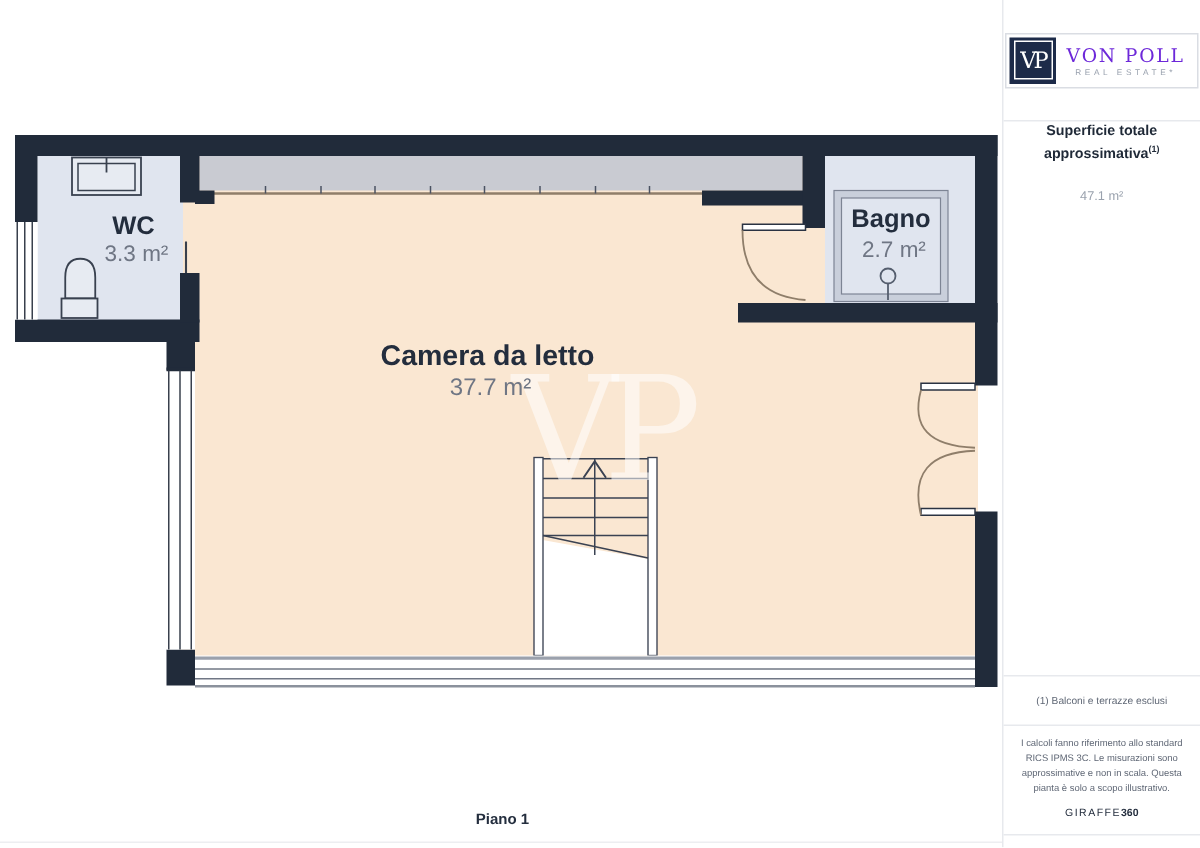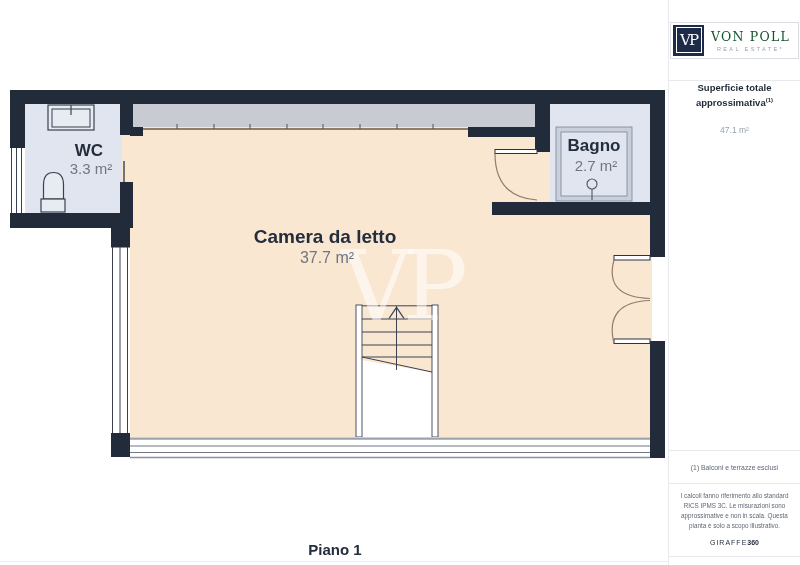--- a/index.html
+++ b/index.html
@@ -6,37 +6,37 @@
   .page{position:relative;width:800px;height:565px;background:#fff;overflow:hidden;
         font-family:"Liberation Sans",sans-serif;}
   svg text{font-family:"Liberation Sans",sans-serif;}
   .room-name{font-weight:bold;font-size:17px;fill:#232d3d;}
   .room-name.lg{font-size:19px;}
   .room-area{font-size:15px;fill:#6f7684;}
   .room-area.lg{font-size:16px;}
   .wm{font-family:"DejaVu Serif","Liberation Serif",serif;font-size:97px;
       fill:rgba(255,255,255,0.55);letter-spacing:-9px;}
   .floor-label{position:absolute;left:0;top:541px;width:670px;text-align:center;
-      font-size:15px;font-weight:bold;color:#242e3e;}
+      font-size:10px;font-weight:bold;color:#242e3e;}
   .page-bottom-line{position:absolute;left:0;top:561px;width:800px;border-top:1px solid #edeef1;}
 
   .sidebar{position:absolute;left:668px;top:0;width:131px;height:565px;
       border-left:1px solid #e7e9ed;background:#fff;}
   .cell{border-bottom:1px solid #e7e9ed;box-sizing:border-box;}
   .logo-cell{height:81px;display:flex;align-items:center;justify-content:center;}
   .logo-box{border:1px solid #dadde3;background:#fff;display:flex;align-items:center;
       padding:2px;height:37px;box-sizing:border-box;}
   .vp-square{position:relative;width:31px;height:31px;background:#1d2b49;
       display:flex;align-items:center;justify-content:center;flex:0 0 auto;}
   .vp-square::after{content:"";position:absolute;inset:2.5px;border:1px solid #ffffff;}
   .vp-square span{position:relative;z-index:1;color:#fff;
       font-family:"DejaVu Serif","Liberation Serif",serif;font-size:15px;letter-spacing:-2px;}
   .brand-text{margin:0 6px 0 7px;text-align:center;}
   .brand-name{font-family:"DejaVu Serif","Liberation Serif",serif;font-size:12.5px;
-      letter-spacing:1.2px;color:#14532d;white-space:nowrap;}
+      letter-spacing:1.2px;color:#6d28d9;white-space:nowrap;}
   .brand-tagline{font-size:5.5px;letter-spacing:2.4px;color:#99a1ae;margin-top:2px;}
   .content-cell{height:370px;display:flex;flex-direction:column;
       align-items:center;text-align:center;}
   .area-label{font-size:9.5px;font-weight:bold;color:#1f2937;line-height:1.55;}
   .area-label sup{font-size:6px;}
   .area-value{margin-top:14px;font-size:8.5px;color:#99a1ad;}
   .footnote-cell{height:33px;display:flex;align-items:center;justify-content:center;
       font-size:6.8px;color:#5f6775;text-align:center;}
   .disclaimer-cell{height:73px;padding:7px 9px 5px 9px;text-align:center;
       font-size:6.3px;color:#5f6775;line-height:1.6;}

